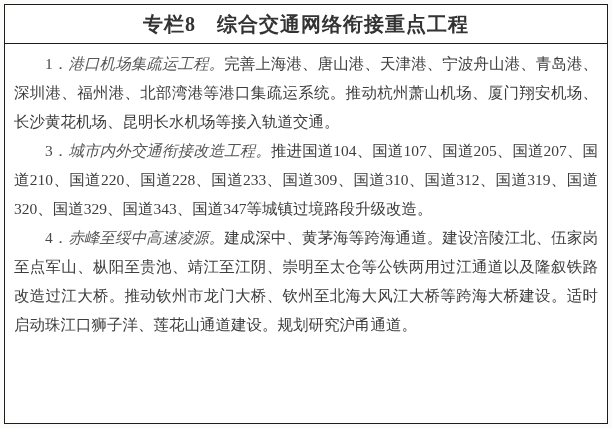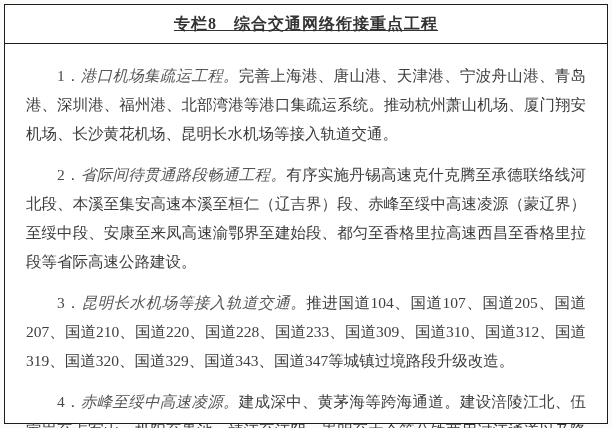--- a/index.html
+++ b/index.html
@@ -20,35 +20,34 @@
     border: 1px solid #1d1d1d;
     background: #ffffff;
     box-sizing: content-box;
   }
   .panel-title {
     height: 38px;
     border-bottom: 1px solid #1d1d1d;
     display: flex;
     align-items: center;
     justify-content: center;
-    font-size: 16px;
+    font-size: 20px;
     font-weight: bold;
     color: #333333;
     letter-spacing: 1px;
-    text-decoration: underline;
   }
   .panel-body {
     padding: 5px 9px 0 9px;
     font-size: 15.5px;
     line-height: 29px;
     color: #3d3d3d;
     text-align: justify;
   }
   .panel-body p {
-    margin: 12px;
+    margin: 0;
     padding: 0;
     text-indent: 2em;
   }
   .para-num {
     color: #4a4a4a;
   }
   .para-heading {
     font-style: italic;
     color: #565656;
   }
@@ -56,17 +55,16 @@
     color: #3d3d3d;
   }
 </style>
 </head>
 <body>
 
 <div class="panel">
   <div class="panel-title">专栏8　综合交通网络衔接重点工程</div>
   <div class="panel-body">
     <p><span class="para-num">1．</span><span class="para-heading">港口机场集疏运工程。</span><span class="para-body">完善上海港、唐山港、天津港、宁波舟山港、青岛港、深圳港、福州港、北部湾港等港口集疏运系统。推动杭州萧山机场、厦门翔安机场、长沙黄花机场、昆明长水机场等接入轨道交通。</span></p>
-    <p><span class="para-num">2．</span><span class="para-heading">省际间待贯通路段畅通工程。</span><span class="para-body">有序实施丹锡高速克什克腾至承德联络线河北段、本溪至集安高速本溪至桓仁（辽吉界）段、赤峰至绥中高速凌源（蒙辽界）至绥中段、安康至来凤高速渝鄂界至建始段、都匀至香格里拉高速西昌至香格里拉段等省际高速公路建设。</span></p>
-    <p><span class="para-num">3．</span><span class="para-heading">昆明长水机场等接入轨道交通。</span><span class="para-body">推进国道104、国道107、国道205、国道207、国道210、国道220、国道228、国道233、国道309、国道310、国道312、国道319、国道320、国道329、国道343、国道347等城镇过境路段升级改造。</span></p>
+    <p><span class="para-num">3．</span><span class="para-heading">城市内外交通衔接改造工程。</span><span class="para-body">推进国道104、国道107、国道205、国道207、国道210、国道220、国道228、国道233、国道309、国道310、国道312、国道319、国道320、国道329、国道343、国道347等城镇过境路段升级改造。</span></p>
     <p><span class="para-num">4．</span><span class="para-heading">赤峰至绥中高速凌源。</span><span class="para-body">建成深中、黄茅海等跨海通道。建设涪陵江北、伍家岗至点军山、枞阳至贵池、靖江至江阴、崇明至太仓等公铁两用过江通道以及隆叙铁路改造过江大桥。推动钦州市龙门大桥、钦州至北海大风江大桥等跨海大桥建设。适时启动珠江口狮子洋、莲花山通道建设。规划研究沪甬通道。</span></p>
   </div>
 </div>
 
 </body></html>

